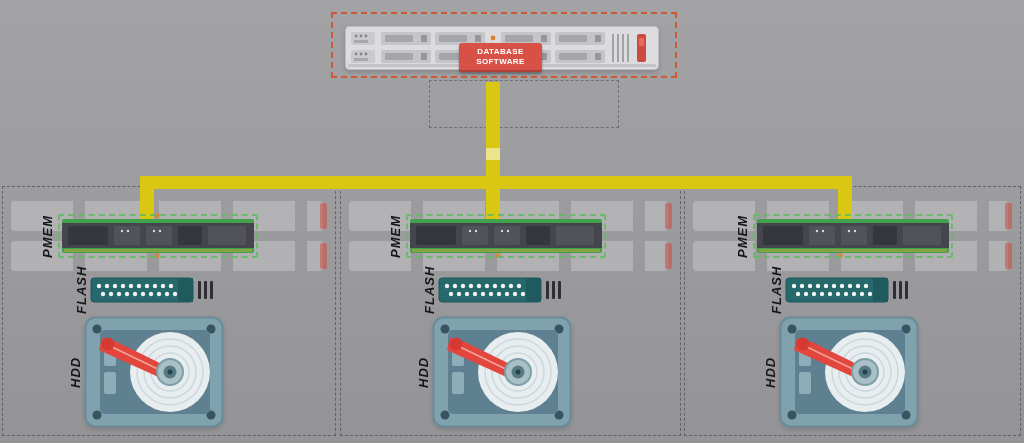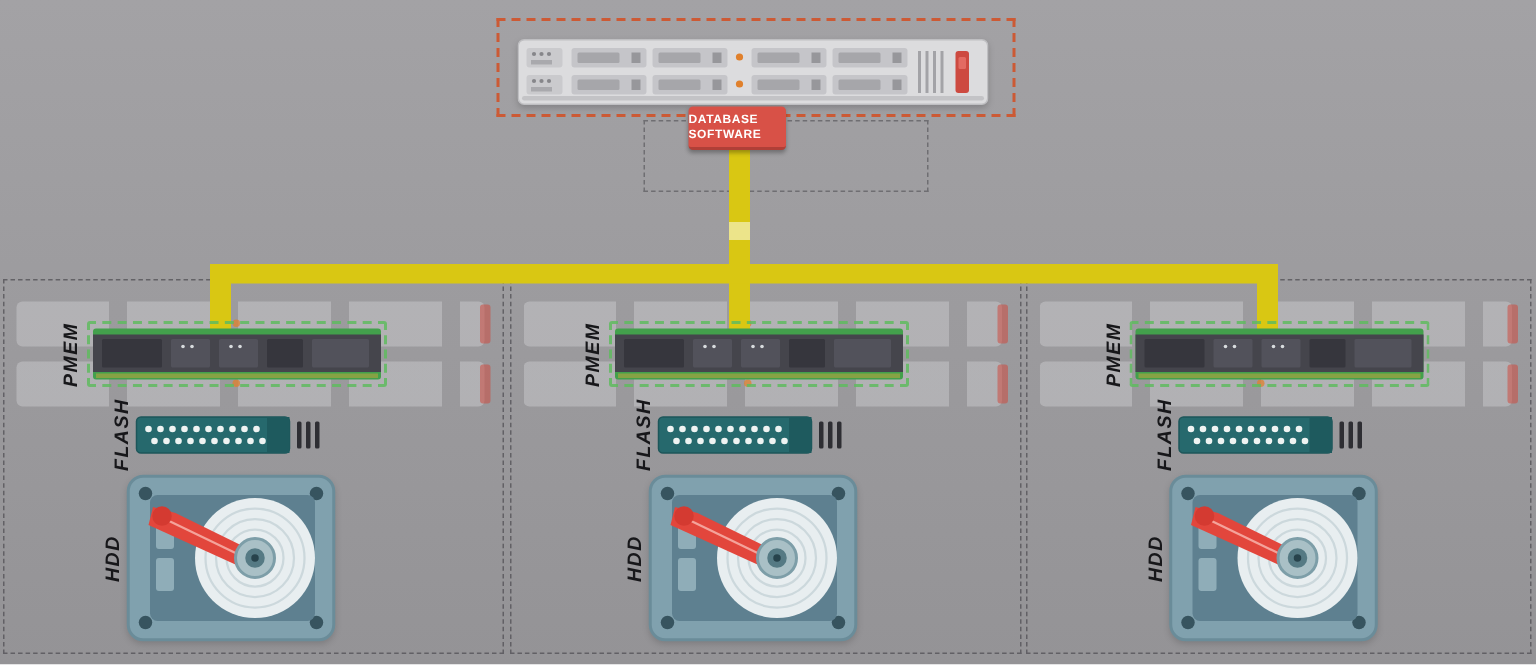--- a/index.html
+++ b/index.html
@@ -59,22 +59,22 @@
   #conn-left   { left: 140px; top: 176px; width: 14px;  height: 52px; }
   #conn-right  { left: 838px; top: 176px; width: 14px;  height: 52px; }
   #conn-glare  { left: 486px; top: 148px; width: 14px;  height: 12px;
                  background: #efe9a0; opacity:.85; }
 
   
   .server { position: absolute; left: 345px; top: 26px; z-index: 4;
             filter: drop-shadow(0 2px 2px rgba(0,0,0,.18)); }
 
   .badge {
-    position: absolute; left: 459px; top: 71px; width: 65px; z-index: 6;
-    background: #d85147; color: #fff; 
+    position: absolute; left: 459px; top: 43px; width: 83px; z-index: 6;
+    background: #d85147; color: #fff; text-align: center;
     font-size: 8px; font-weight: bold; letter-spacing: .4px; line-height: 10px;
     padding: 4px 0 3px; border-radius: 3px;
     border-bottom: 2px solid #b03f37;
     box-shadow: 0 2px 3px rgba(0,0,0,.3);
   }
   .badge span { display: block; }
 
   
   .node { position: absolute; top: 214px; width: 260px; height: 218px; z-index: 4; }
   #node-1 { left: 38px; }

